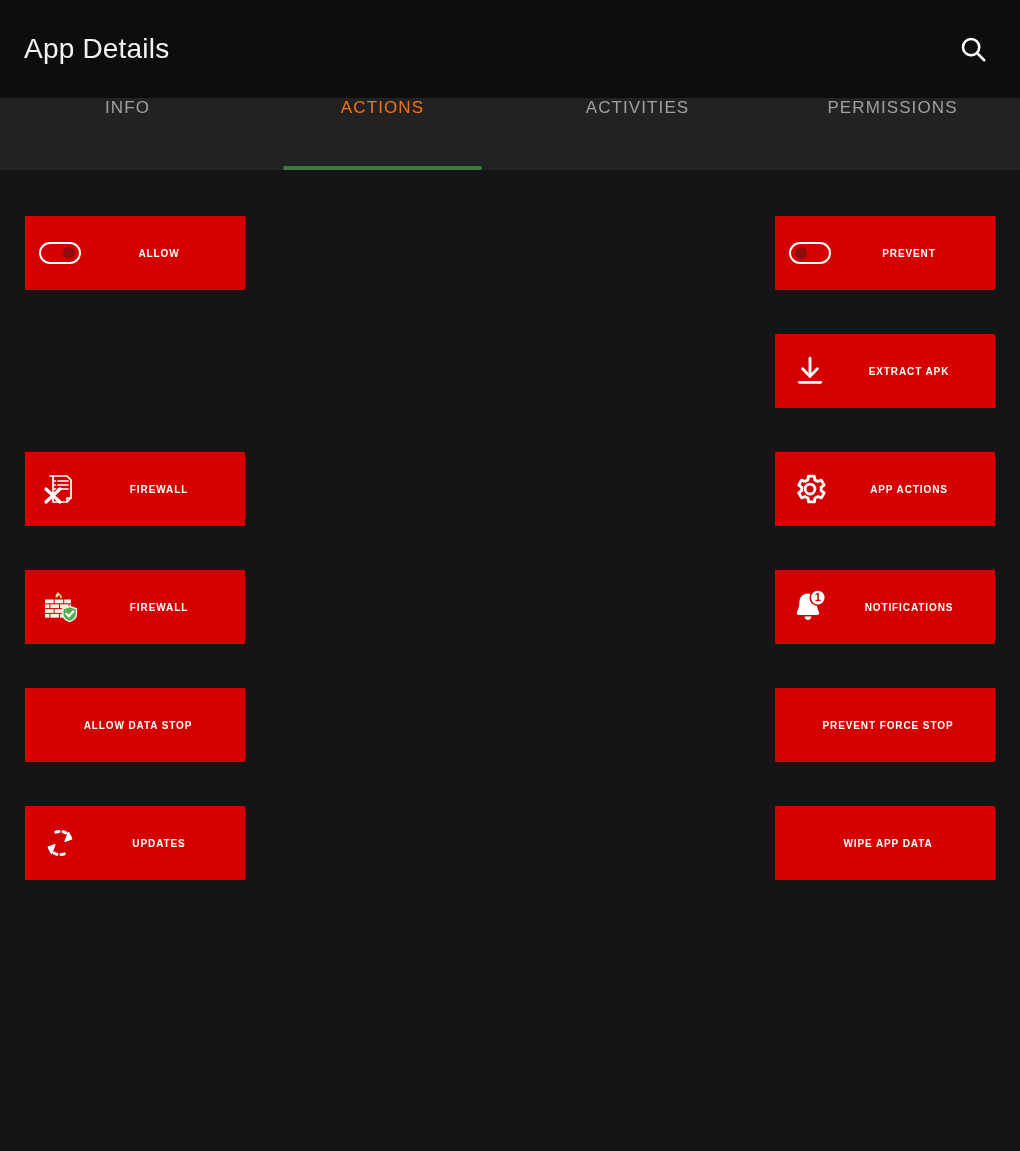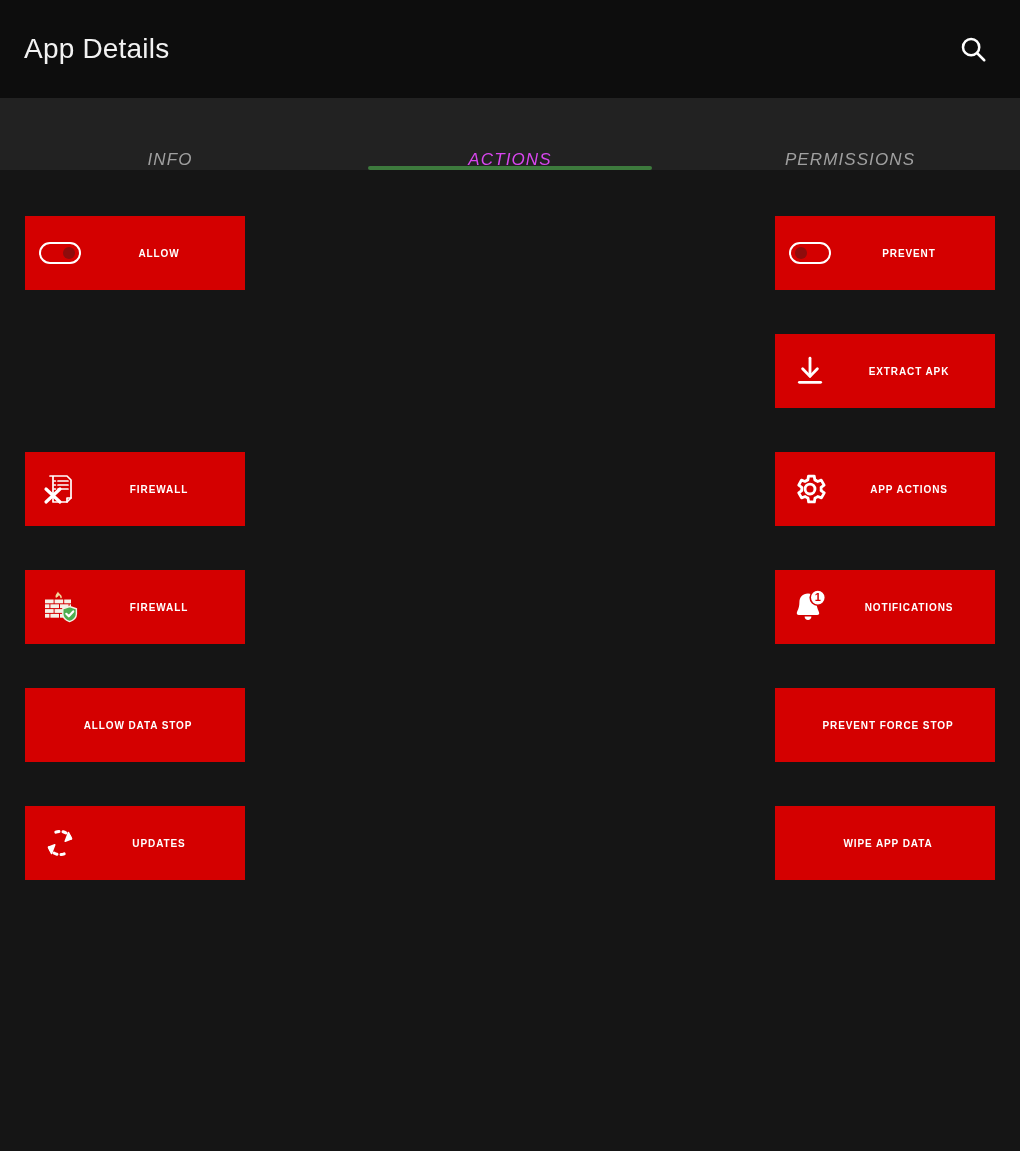--- a/index.html
+++ b/index.html
@@ -52,33 +52,32 @@
     width: 1020px;
     height: 72px;
     background: #222222;
     display: flex;
     align-items: stretch;
   }
   .tab {
     flex: 1 1 0;
     position: relative;
     display: flex;
-    align-items: flex-end;
+    align-items: flex-start;
     justify-content: center;
     cursor: pointer;
     user-select: none;
-    font-style: italic;
   }
   .tab-label {
     font-size: 17px;
     font-weight: 400;
     letter-spacing: 1.1px;
     color: #a0a0a0;
   }
-  .tab.active .tab-label { color: #d946ef; }
+  .tab.active .tab-label { color: #f97316; }
   .tab .indicator {
     position: absolute;
     left: 28px; right: 28px;
     bottom: 0;
     height: 4px;
     background: transparent;
     border-radius: 2px;
   }
   .tab.active .indicator { background: #3d7a3d; }
 
@@ -185,20 +184,24 @@
     <div class="tab">
       <span class="tab-label">INFO</span>
       <span class="indicator"></span>
     </div>
 
     <div class="tab active">
       <span class="tab-label">ACTIONS</span>
       <span class="indicator"></span>
     </div>
 
+    <div class="tab">
+      <span class="tab-label">ACTIVITIES</span>
+      <span class="indicator"></span>
+    </div>
 
     <div class="tab">
       <span class="tab-label">PERMISSIONS</span>
       <span class="indicator"></span>
     </div>
 
   </div>
 
   <div class="content">
     <div class="grid">

